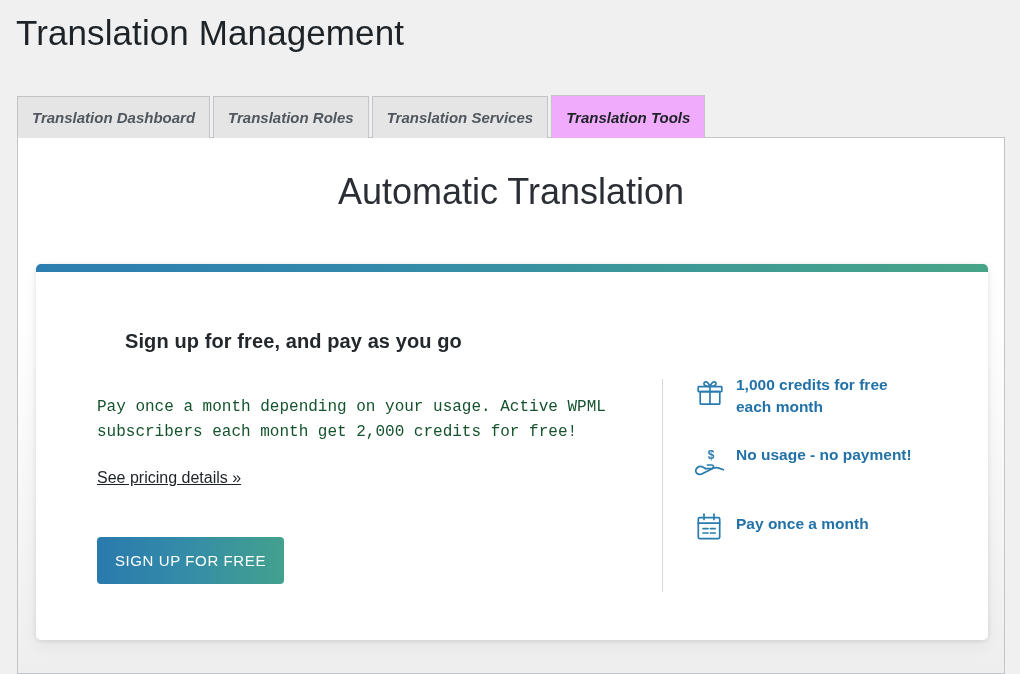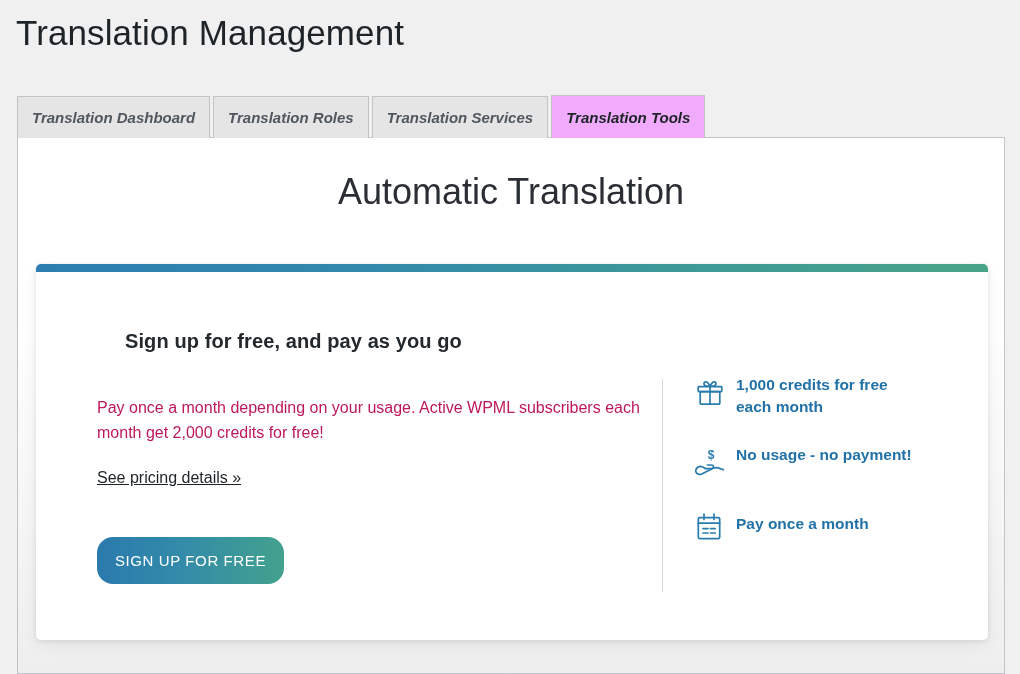--- a/index.html
+++ b/index.html
@@ -115,38 +115,39 @@
     letter-spacing: 0.1px;
     margin-left: 28px;
   }
 
   .card-para {
     position: absolute;
     left: 61px; top: 123px;
     width: 545px;
     font-size: 16px;
     line-height: 25px;
-    color: #be185d;
+    color: #14532d;
+    font-family: Liberation Mono, monospace;
   }
 
   .pricing-link {
     position: absolute;
     left: 61px; top: 197px;
     font-size: 16px;
     color: #1d2327;
     text-decoration: underline;
     cursor: pointer;
   }
 
   .signup-btn {
     position: absolute;
     left: 61px; top: 265px;
     width: 187px; height: 47px;
     border: none;
-    border-radius: 16px;
+    border-radius: 4px;
     background: linear-gradient(to right, #2a7aad 0%, #338ba9 45%, #43a18d 100%);
     color: #ffffff;
     font-size: 15px;
     font-family: "Liberation Sans", sans-serif;
     letter-spacing: 0.6px;
     cursor: pointer;
     display: flex;
     align-items: center;
     justify-content: center;
   }

